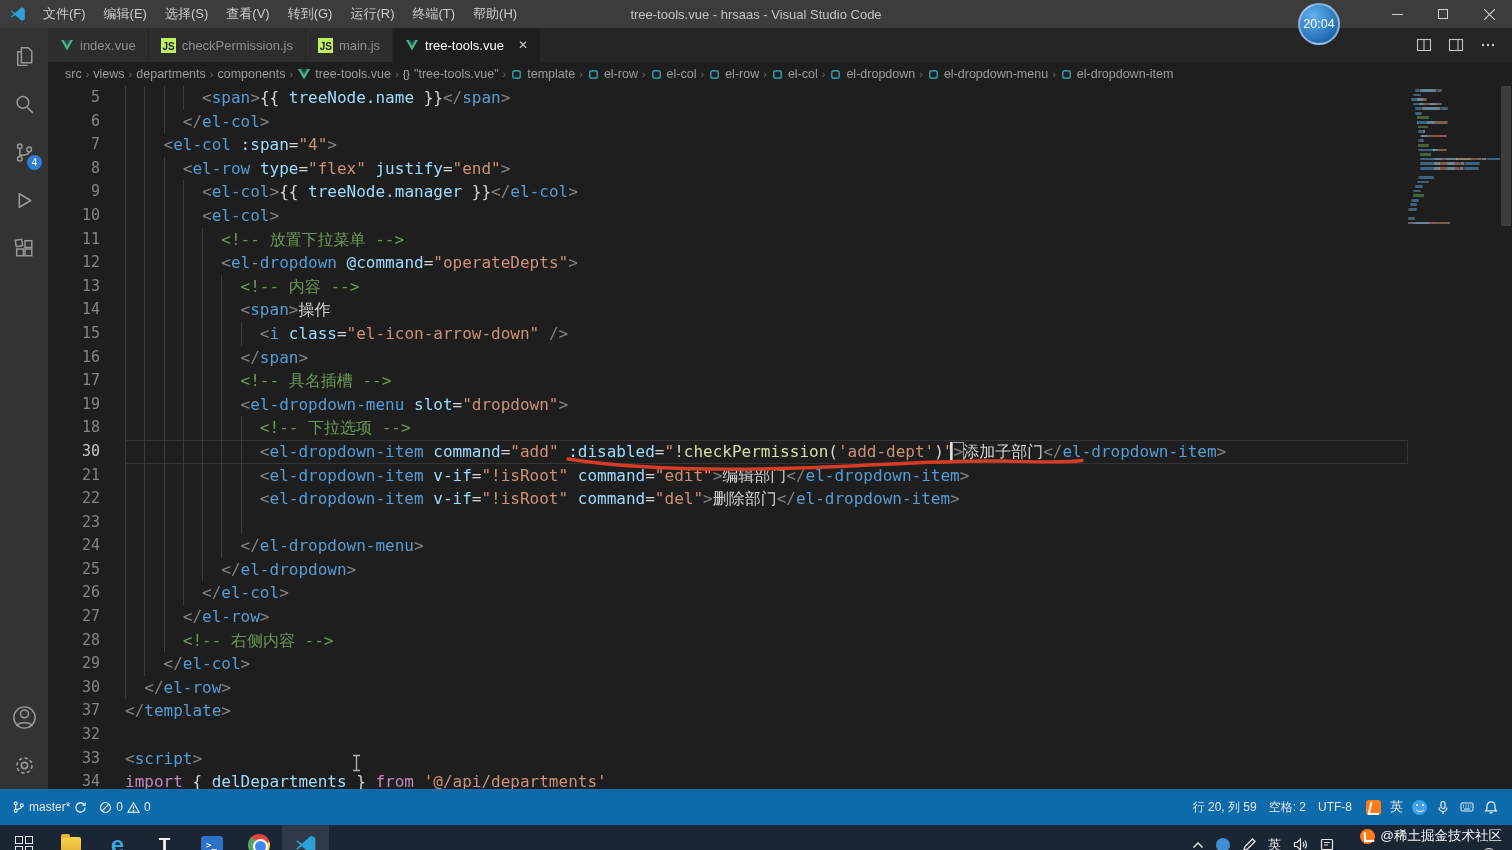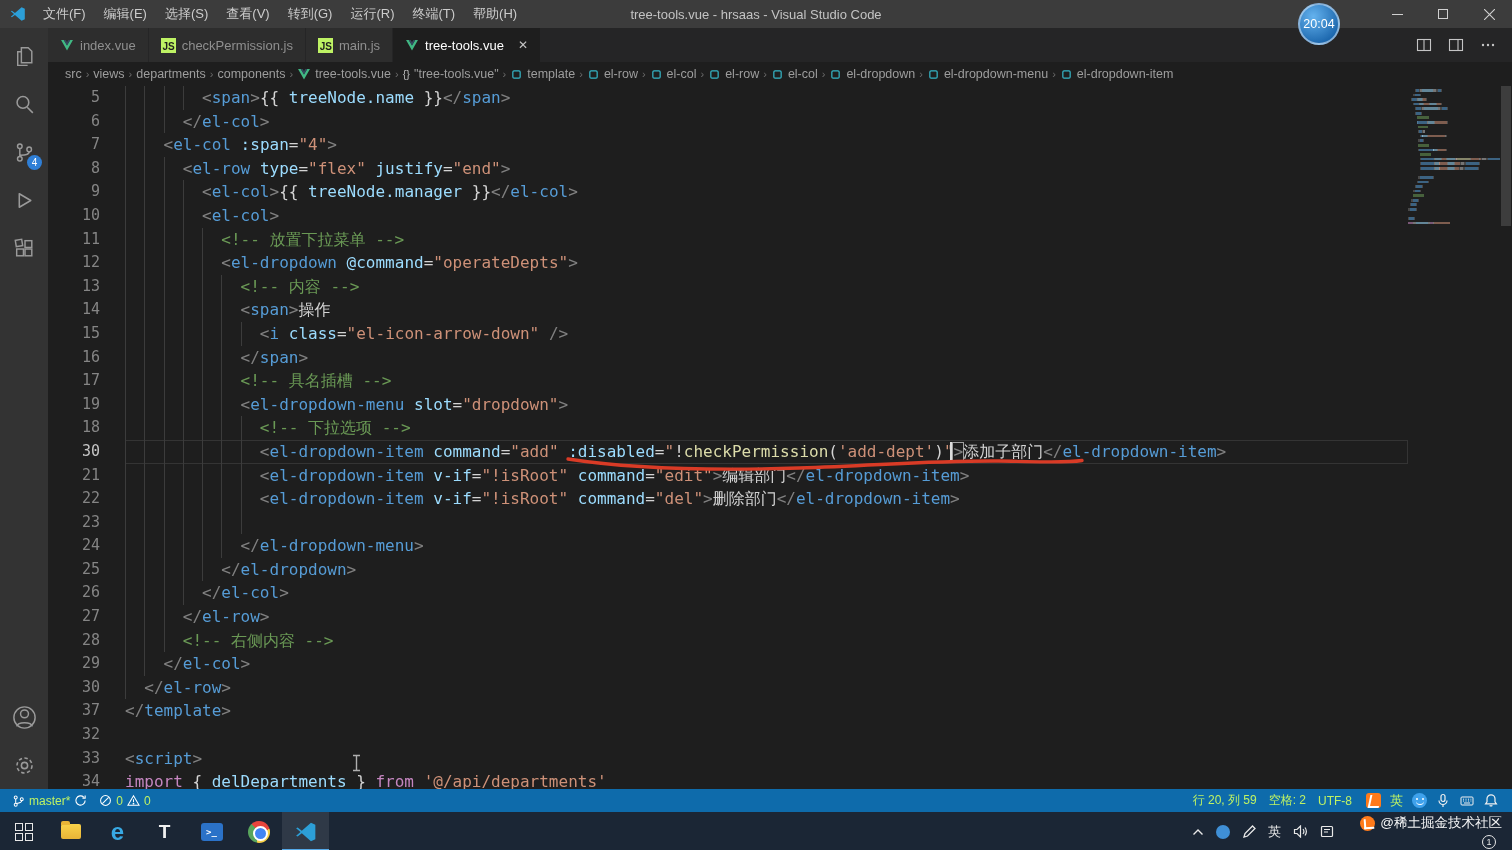--- a/index.html
+++ b/index.html
@@ -76,21 +76,21 @@
   .mm-bar{height:100%;opacity:.55;flex-shrink:0;}
   .scrollbar{width:12px;flex-shrink:0;position:relative;}
   .scroll-thumb{position:absolute;top:0;left:1px;width:10px;height:140px;background:rgba(121,121,121,.35);}
 
   .annotation{position:absolute;left:516px;top:368px;width:524px;height:20px;z-index:10;pointer-events:none;}
   .bracket-box{position:absolute;left:904px;top:356px;width:12px;height:21px;border:1px solid rgba(230,230,230,.65);z-index:9;}
   .caret{position:absolute;left:902px;top:356px;width:2px;height:20px;background:#dcdcdc;z-index:9;}
   .ibeam{position:absolute;left:303px;top:668px;z-index:9;opacity:.85;}
 
   
-  .statusbar{height:23px;background:var(--statusbar,#0e6bab);display:flex;align-items:center;color:#bef264;font-size:12px;padding:0 6px;position:relative;z-index:20;}
+  .statusbar{height:36px;background:var(--statusbar,#0e6bab);display:flex;align-items:center;color:#e5e5e5;font-size:12px;padding:0 6px;position:relative;z-index:20;}
   .sb-item{display:flex;align-items:center;gap:4px;padding:0 6px;height:22px;white-space:nowrap;}
   .sb-right{margin-left:auto;display:flex;align-items:center;justify-content:space-between;}
   .sb-icons{display:flex;align-items:center;gap:9px;padding:0 8px;}
   .jj-logo{width:15px;height:15px;border-radius:3px;background:#ff7a1a;position:relative;overflow:hidden;}
   .jj-logo::after{content:"";position:absolute;left:3px;top:2px;width:9px;height:11px;
     border-left:2.5px solid #fff;border-bottom:2.5px solid #fff;transform:skewX(-12deg);}
   .smiley{width:15px;height:15px;border-radius:50%;background:#3fa2ec;position:relative;}
   .smiley::before{content:"";position:absolute;left:3.5px;top:4.5px;width:2px;height:2px;background:#fff;border-radius:50%;box-shadow:6px 0 0 #fff;}
   .smiley::after{content:"";position:absolute;left:3.5px;top:7px;width:8px;height:4px;border-bottom:1.6px solid #fff;border-radius:0 0 8px 8px;}
 

